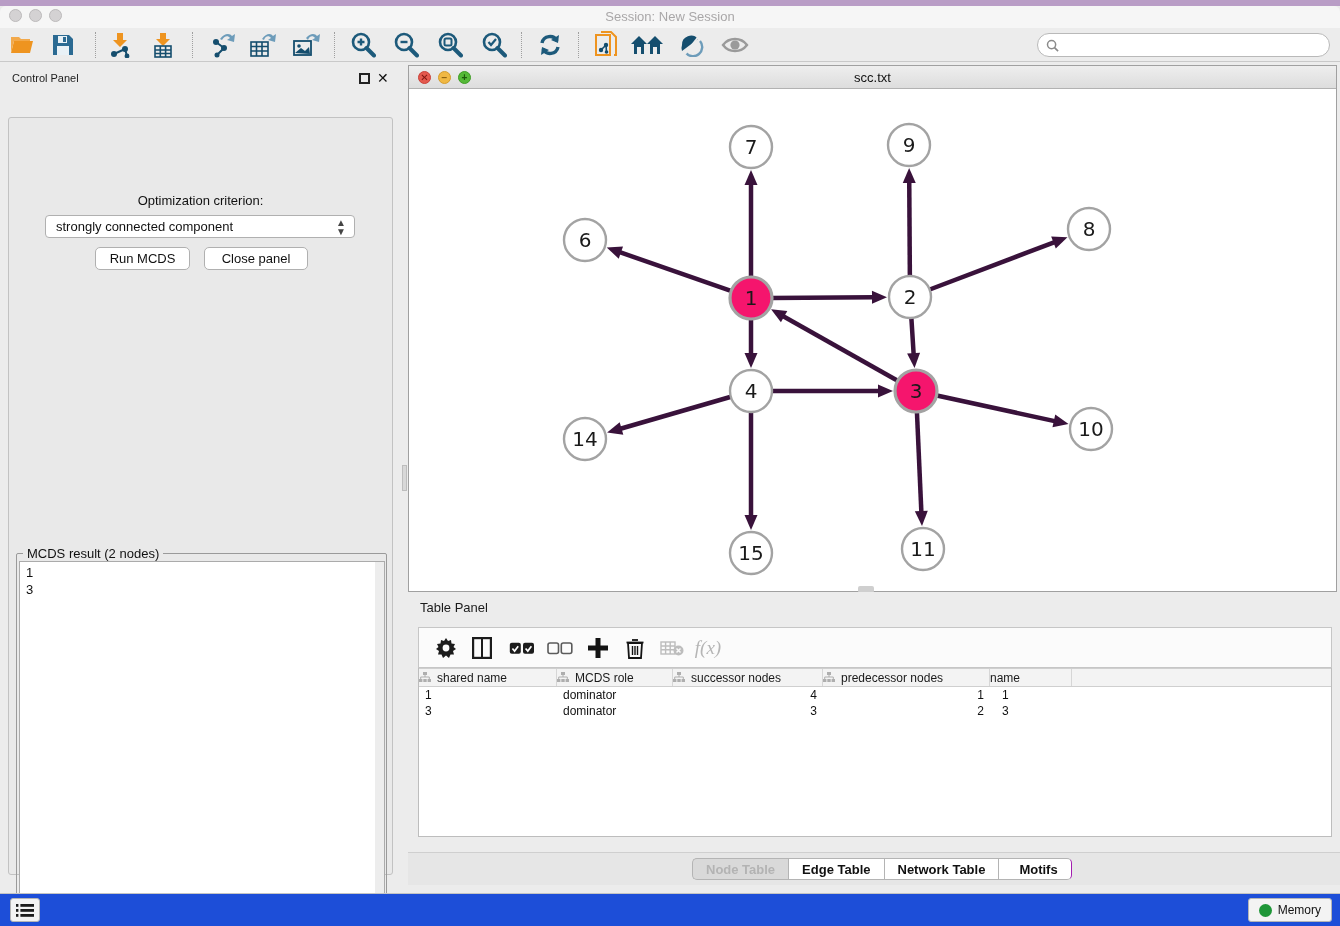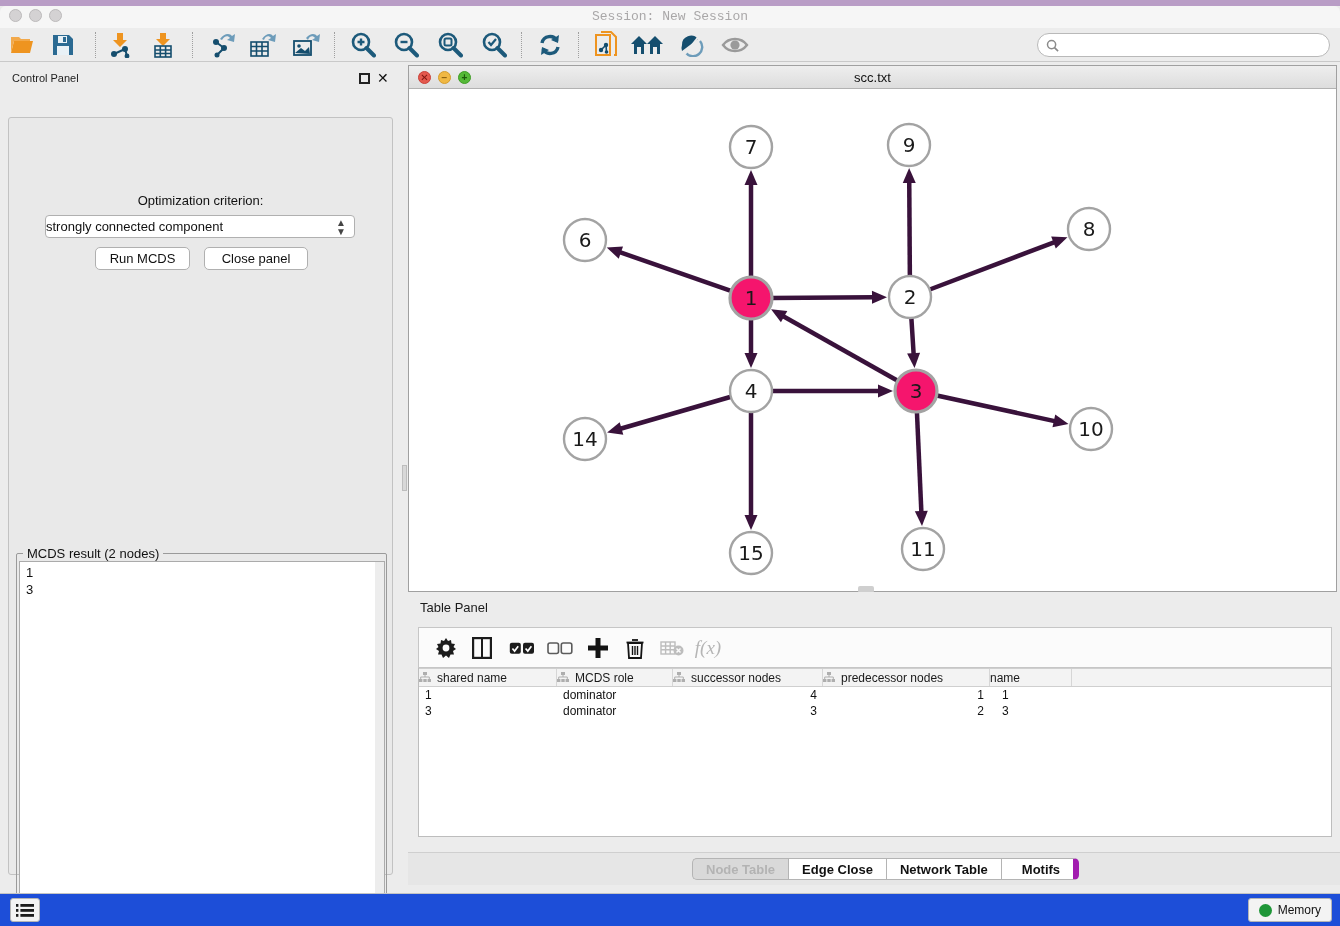--- a/index.html
+++ b/index.html
@@ -3,42 +3,42 @@
 <meta charset="utf-8">
 <style>
   * { margin:0; padding:0; box-sizing:border-box; }
   html,body { width:1340px; height:926px; font-family:"Liberation Sans","DejaVu Sans",sans-serif; background:#ececec; overflow:hidden; }
   .window { position:absolute; left:0; top:0; width:1340px; height:926px; background:#ececec; }
 
   
   .desktop-strip { position:absolute; left:0; top:0; width:1340px; height:6px; background:#b99dc6; }
   .titlebar { position:absolute; left:0; top:6px; width:1340px; height:22px; background:#f6f6f6; border-top-left-radius:6px; border-top-right-radius:6px; }
   .tl-dot { position:absolute; top:3px; width:13px; height:13px; border-radius:50%; background:#d4d2d3; border:1px solid #bcbabb; }
-  .titlebar-title { position:absolute; top:3px; left:0; width:100%; text-align:center; font-size:13px; color:#a9a7a8;font-family:Liberation Mono, monospace; }
+  .titlebar-title { position:absolute; top:3px; left:0; width:100%; text-align:center; font-size:13px; color:#a9a7a8; }
 
   .toolbar { position:absolute; left:0; top:28px; width:1340px; height:34px; background:#ececec; border-bottom:1px solid #c9c9c9; }
   .tb-btn { position:absolute; top:3px; width:34px; height:28px; display:flex; align-items:center; justify-content:center; }
   .tb-sep { position:absolute; top:4px; width:0; height:26px; border-left:1px dotted #9f9f9f; }
   .search-box { position:absolute; left:1037px; top:5px; width:293px; height:24px; background:#fff; border:1px solid #b9b9b9; border-radius:12px; display:flex; align-items:center; padding-left:8px; }
   .search-box input { border:none; outline:none; flex:1; font-size:12px; background:transparent; margin-left:5px; font-family:inherit; }
 
   
   .control-panel { position:absolute; left:0; top:62px; width:401px; height:821px; background:#ececec; }
   .cp-header { position:absolute; left:0; top:8px; width:100%; height:20px; }
   .cp-title { position:absolute; left:12px; top:2px; font-size:11px; color:#1c1c1c; }
   .panel-float { position:absolute; width:11px; height:11px; border:2px solid #222; top:3px; }
   .panel-close { position:absolute; top:0px; font-size:14px; font-weight:bold; color:#111; }
   .cp-tabs { position:absolute; left:78px; top:34px; height:22px; display:flex; }
   .cp-tab { height:22px; background:#fff; border:1px solid #b4b4b4; border-right:none; font-size:13px; color:#111; display:flex; align-items:center; justify-content:center; padding:0 14px; }
   .cp-tab.first { border-top-left-radius:5px; border-bottom-left-radius:5px; }
   .cp-tab.last { border-top-right-radius:5px; border-bottom-right-radius:5px; border-right:1px solid #b4b4b4; }
   .cp-tab.selected { background:#dcdcdc; color:#b2b2b2; }
   .cp-body { position:absolute; left:8px; top:55px; width:385px; height:758px; background:#e9e9e9; border:1px solid #c2c2c2; border-radius:3px; }
   .opt-label { position:absolute; left:0; top:75px; width:100%; text-align:center; font-size:13px; color:#111; }
-  .opt-select { position:absolute; left:36px; top:97px; width:310px; height:23px; background:#fff; border:1px solid #b0b0b0; border-radius:4px; font-size:13px; color:#111; display:flex; align-items:center; }
+  .opt-select { position:absolute; left:36px; top:97px; width:310px; height:23px; background:#fff; border:1px solid #b0b0b0; border-radius:4px; font-size:13px; color:#111; display:flex; align-items:center; padding-left:10px; }
   .opt-stepper { position:absolute; right:8px; top:2px; font-size:10px; color:#444; line-height:9px; text-align:center; }
   .cp-btn { position:absolute; top:129px; height:23px; background:#fff; border:1px solid #b0b0b0; border-radius:5px; font-size:13px; color:#111; display:flex; align-items:center; justify-content:center; }
   .run-btn { left:86px; width:95px; }
   .closep-btn { left:195px; width:104px; }
   .result-group { position:absolute; left:7px; top:435px; width:371px; height:375px; border:1px solid #9a9a9a; border-radius:2px; }
   .result-label { position:absolute; left:6px; top:-8px; background:#e9e9e9; padding:0 4px; font-size:13px; color:#111; }
   .result-area { position:absolute; left:2px; top:7px; width:366px; height:364px; background:#fff; border:1px solid #ababab; font-size:13px; color:#111; padding:2px 0 0 6px; line-height:17px; }
   .result-scroll { position:absolute; right:0; top:0; width:9px; height:100%; background:#ededed; }
 
   .v-divider { position:absolute; left:401px; top:62px; width:7px; height:821px; background:#ececec; }
@@ -61,21 +61,21 @@
   .grid-table { position:absolute; left:10px; top:76px; width:914px; height:169px; background:#fff; border:1px solid #bdbdbd; border-top:none; }
   .gt-header { display:flex; height:19px; background:#f3f3f3; border-top:1px solid #cfcfcf; border-bottom:1px solid #cfcfcf; }
   .gt-hcell { display:flex; align-items:center; gap:6px; font-size:12px; color:#1a1a1a; border-right:1px solid #d6d6d6; height:100%; }
   .gt-row { display:flex; height:16px; font-size:12px; color:#111; }
   .gt-cell { padding:0 6px; display:flex; align-items:center; }
   .tree-ico { width:12px; height:11px; opacity:.55; }
   .tp-tabs-strip { position:absolute; left:0; top:260px; width:932px; height:33px; background:#e6e6e6; border-top:1px solid #cfcfcf; }
   .tp-tabs { position:absolute; left:284px; top:5px; height:22px; display:flex;font-weight:bold; }
   .tp-tab { height:22px; background:#fff; border:1px solid #b4b4b4; border-right:none; font-size:13px; color:#111; display:flex; align-items:center; padding:0 13px; }
   .tp-tab.first { border-top-left-radius:5px; border-bottom-left-radius:5px; }
-  .tp-tab.last { border-top-right-radius:5px; border-bottom-right-radius:5px; border-right:6px solid #a21caf;padding-left:20px; }
+  .tp-tab.last { border-top-right-radius:5px; border-bottom-right-radius:5px; border-right:1px solid #a21caf;padding-left:20px; }
   .tp-tab.selected { background:#d9d9d9; color:#b3b3b3; }
 
   
   .statusbar { position:absolute; left:0; top:893px; width:1340px; height:33px; background:#1d4ed8; border-top:1px solid #c4c4c4; }
   .menu-btn { position:absolute; left:10px; top:4px; width:30px; height:24px; background:#f3f3f3; border:1px solid #b5b5b5; border-radius:3px; display:flex; align-items:center; justify-content:center; }
   .memory-btn { position:absolute; right:8px; top:4px; height:24px; background:#f3f3f3; border:1px solid #b5b5b5; border-radius:3px; display:flex; align-items:center; padding:0 10px; gap:6px; font-size:12px; color:#111; }
   .mem-dot { width:13px; height:13px; border-radius:50%; background:#1f9638; }
 </style>
 </head>
 <body>
@@ -439,21 +439,21 @@
         <div class="gt-cell" style="width:116px">dominator</div>
         <div class="gt-cell" style="width:150px;justify-content:flex-end">3</div>
         <div class="gt-cell" style="width:167px;justify-content:flex-end">2</div>
         <div class="gt-cell" style="width:82px;padding-left:12px">3</div>
       </div>
     </div>
 
     <div class="tp-tabs-strip">
       <div class="tp-tabs">
         <div class="tp-tab first selected">Node Table</div>
-        <div class="tp-tab">Edge Close</div>
+        <div class="tp-tab">Edge Table</div>
         <div class="tp-tab">Network Table</div>
         <div class="tp-tab last">Motifs</div>
       </div>
     </div>
   </div>
 
   <div class="statusbar">
     <div class="menu-btn">
       <svg width="18" height="15" viewBox="0 0 18 15">
           <rect x="0" y="1" width="2.4" height="2.8" fill="#1c1c1c"></rect>

